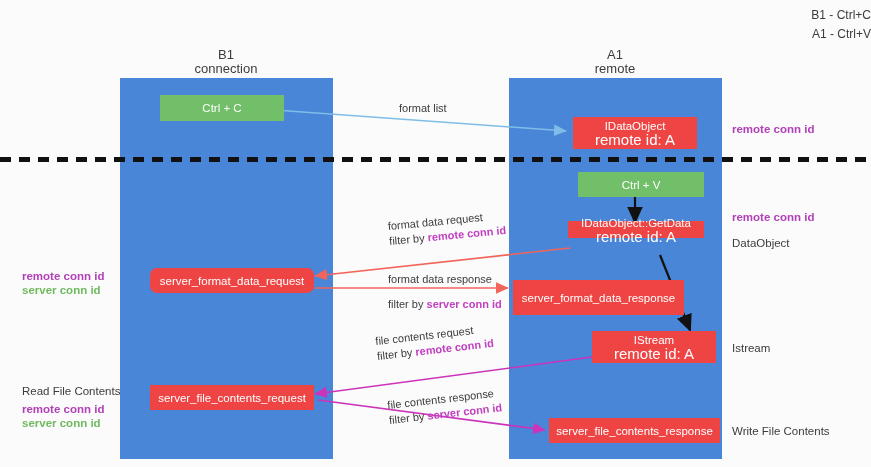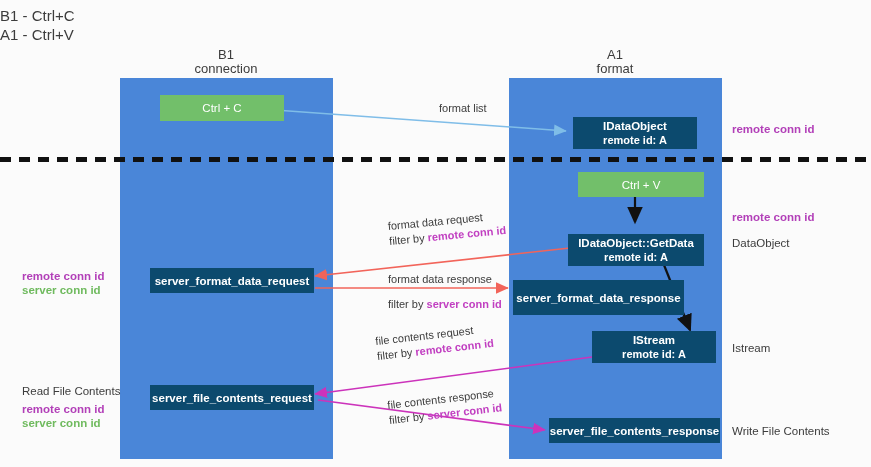--- a/index.html
+++ b/index.html
@@ -24,22 +24,22 @@
     overflow: visible;
   }
   .lanes-layer { z-index: 1; }
   .edges-layer { z-index: 3; }
 
   .title {
     position: absolute;
     left: 0;
     top: 6px;
     width: 871px;
-    text-align: left;
-    font-size: 15px;
+    text-align: right;
+    font-size: 12px;
     color: #3c3c3c;
     line-height: 19px;
     z-index: 6;
   }
   .col-head {
     position: absolute;
     text-align: center;
     font-size: 13px;
     color: #3c3c3c;
     line-height: 14px;
@@ -51,23 +51,23 @@
     display: flex;
     flex-direction: column;
     align-items: center;
     justify-content: center;
     color: #ffffff;
     font-size: 11.5px;
     line-height: 14px;
     text-align: center;
     z-index: 4;
   }
-  .node.orange { background: #0c4a6e; font-weight: bold; }
+  .node.orange { background: #ef4444; }
   .node.green  { background: #72bf6a; }
-  .node .l2 { font-size: 11px; }
+  .node .l2 { font-size: 15px; }
 
   .side-label {
     position: absolute;
     font-size: 11.5px;
     line-height: 15px;
     z-index: 6;
     white-space: nowrap;
   }
   .side-label.plain  { color: #3c3c3c; }
   .side-label.remote { color: #b23fb8; font-weight: bold; }
@@ -109,21 +109,21 @@
     <div>B1 - Ctrl+C</div>
     <div>A1 - Ctrl+V</div>
   </div>
 
   <div class="col-head" style="left:146px; top:48px; width:160px;">
     <div>B1</div>
     <div>connection</div>
   </div>
   <div class="col-head" style="left:535px; top:48px; width:160px;">
     <div>A1</div>
-    <div>format</div>
+    <div>remote</div>
   </div>
 
   <svg class="layer edges-layer">
     <defs>
       <marker id="ah-blue" markerWidth="9" markerHeight="9" refX="7.5" refY="3.6" orient="auto">
         <path d="M0,0 L8,3.6 L0,7.2 z" fill="#7fbde8"></path>
       </marker>
       <marker id="ah-red" markerWidth="9" markerHeight="9" refX="7.5" refY="3.6" orient="auto">
         <path d="M0,0 L8,3.6 L0,7.2 z" fill="#f2645a"></path>
       </marker>
@@ -158,47 +158,47 @@
 
   <div class="node orange" style="left:573px; top:117px; width:124px; height:32px;">
     <span class="l1">IDataObject</span>
     <span class="l2">remote id: A</span>
   </div>
 
   <div class="node green" style="left:578px; top:172px; width:126px; height:25px;">
     <span class="l1">Ctrl + V</span>
   </div>
 
-  <div class="node orange" style="left:568px; top:234px; width:136px; height:32px;">
+  <div class="node orange" style="left:568px; top:221px; width:136px; height:17px;">
     <span class="l1">IDataObject::GetData</span>
     <span class="l2">remote id: A</span>
   </div>
 
-  <div class="node orange" style="left:150px; top:268px; width:164px; height:25px;">
+  <div class="node orange" style="left:150px; top:268px; width:164px; height:25px;border-radius:7px;">
     <span class="l1">server_format_data_request</span>
   </div>
 
   <div class="node orange" style="left:513px; top:280px; width:171px; height:35px;">
     <span class="l1">server_format_data_response</span>
   </div>
 
   <div class="node orange" style="left:592px; top:331px; width:124px; height:32px;">
     <span class="l1">IStream</span>
     <span class="l2">remote id: A</span>
   </div>
 
   <div class="node orange" style="left:549px; top:418px; width:171px; height:25px;">
     <span class="l1">server_file_contents_response</span>
   </div>
 
   <div class="node orange" style="left:150px; top:385px; width:164px; height:25px;">
     <span class="l1">server_file_contents_request</span>
   </div>
 
-  <div class="edge-label" style="left:399px; top:101px;margin-left:40px;">format list</div>
+  <div class="edge-label" style="left:399px; top:101px;">format list</div>
 
   <div class="edge-label rot-up" style="left:390px; top:219px; transform: rotate(-5.5deg);">
     <div>format data request</div>
     <div><span>filter by </span><span class="hl-remote">remote conn id</span></div>
   </div>
 
   <div class="edge-label" style="left:388px; top:272px;">
     <div>format data response</div>
     <div style="margin-top:10px;"><span>filter by </span><span class="hl-server">server conn id</span></div>
   </div>

